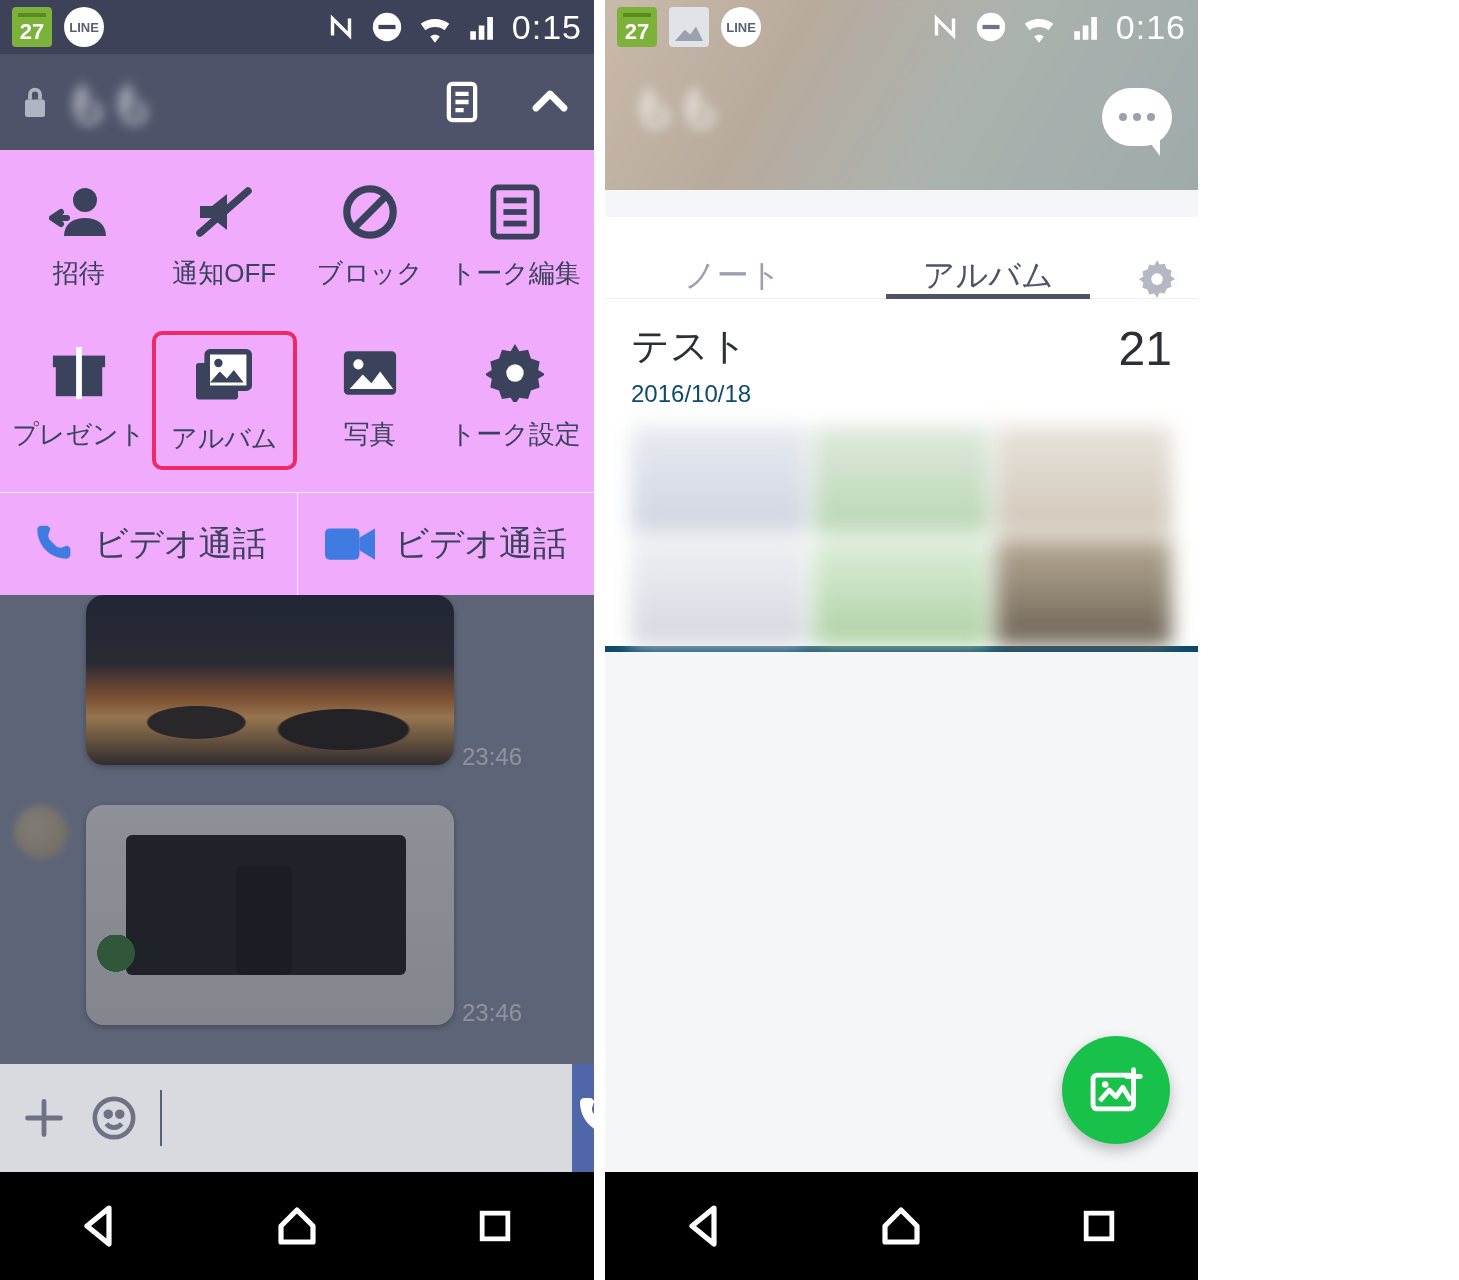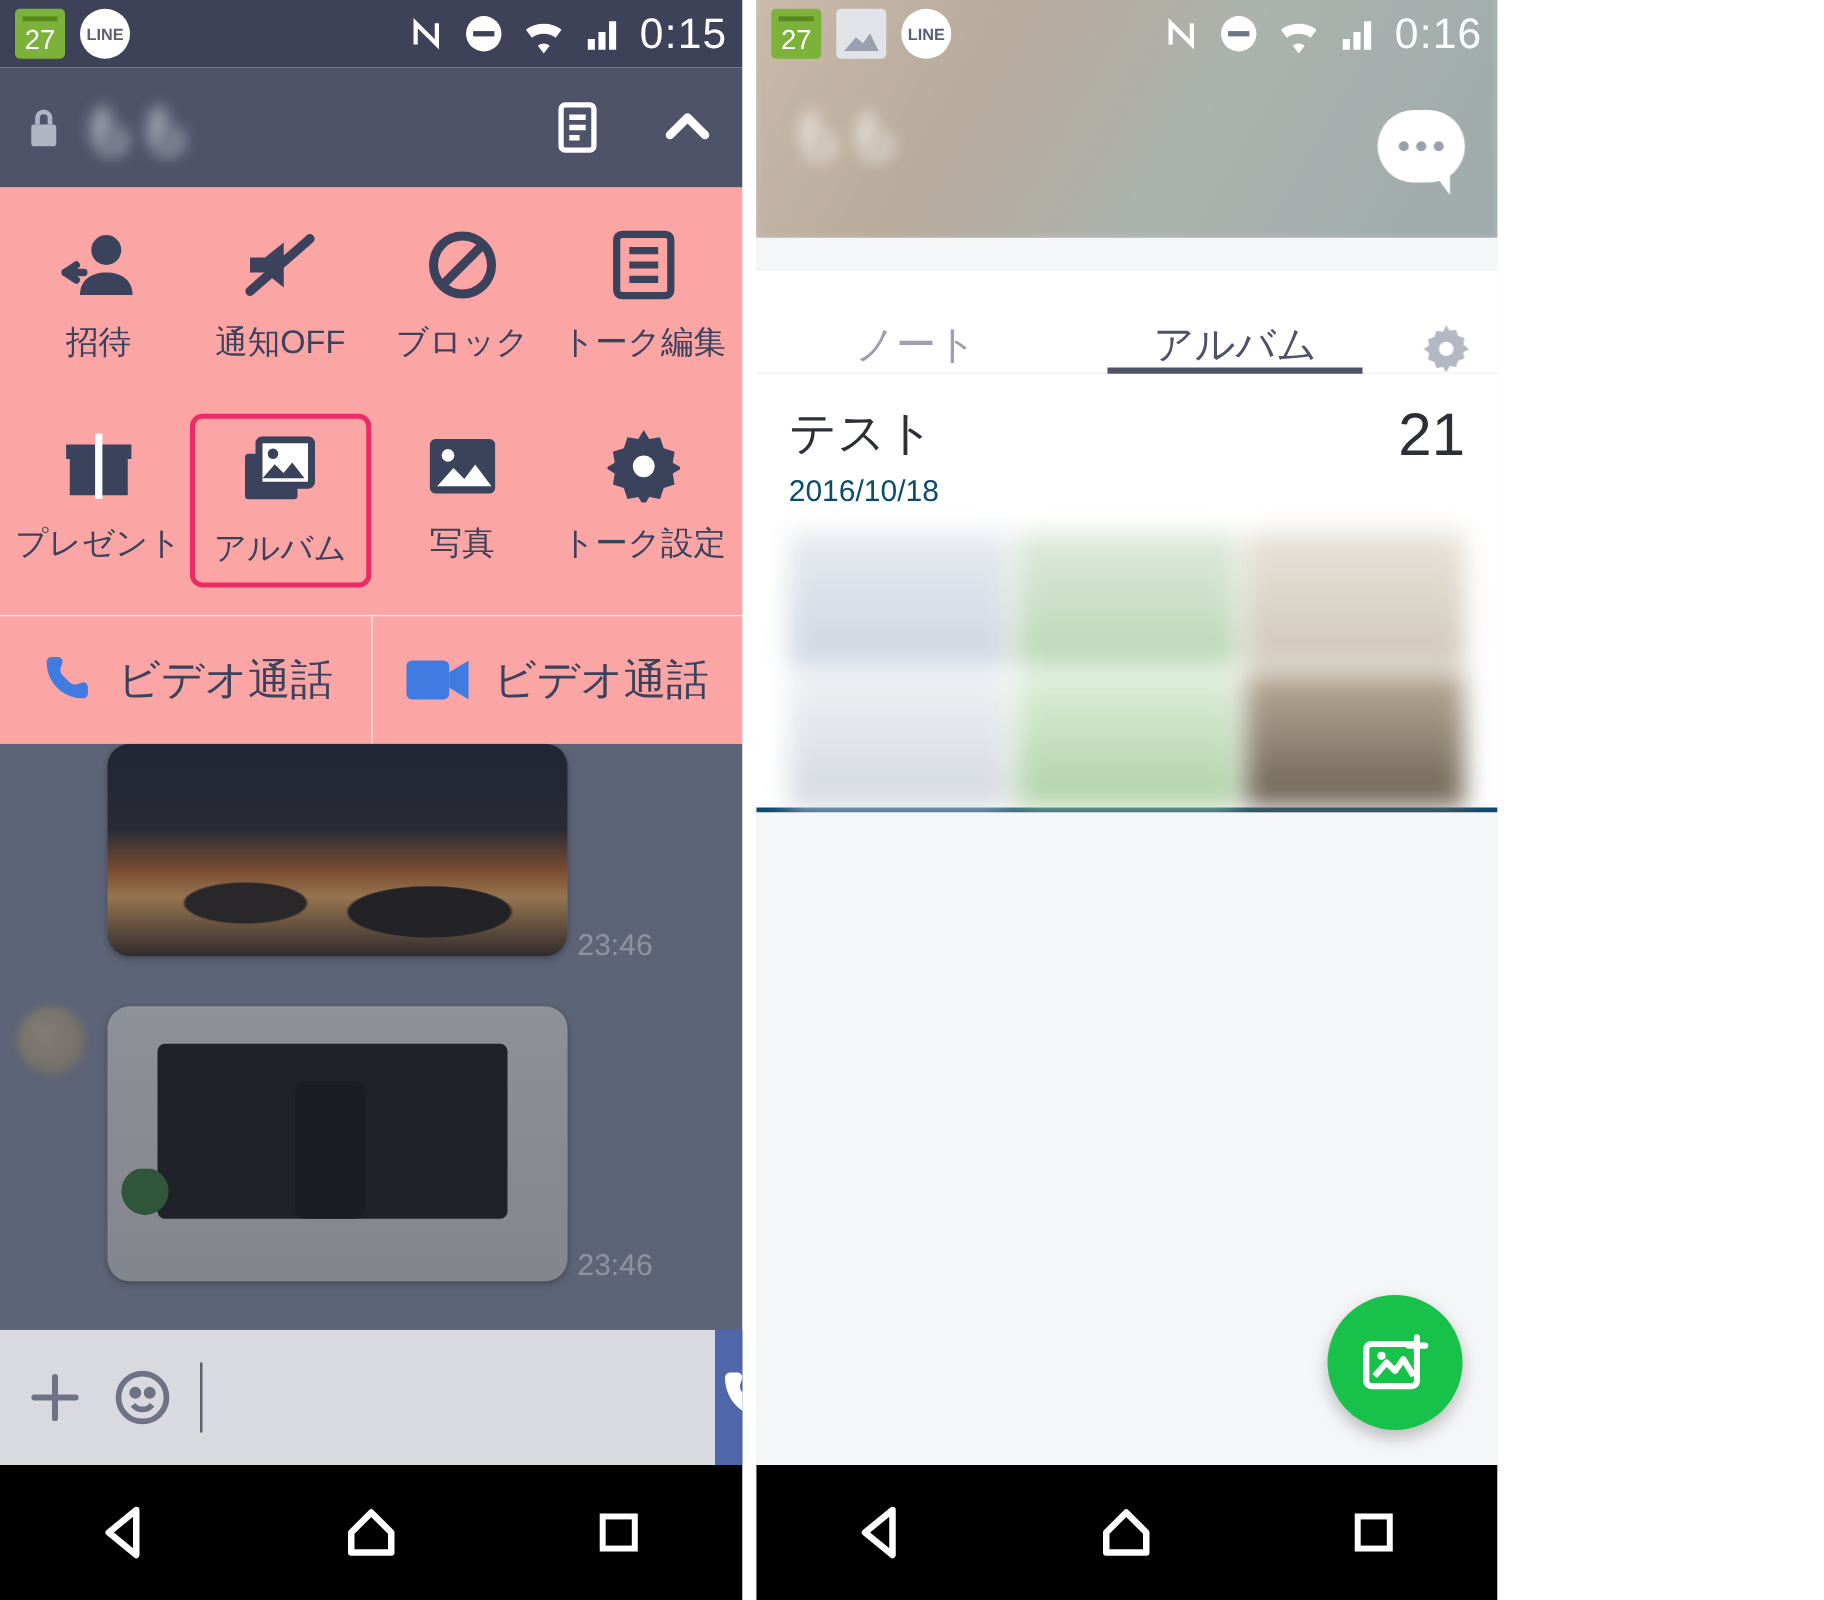--- a/index.html
+++ b/index.html
@@ -33,21 +33,21 @@
     font-size: 32px;
   }
   .phone-right .status-bar { background: rgba(61,66,89,0.55); }
   .status-left, .status-right { display: flex; align-items: center; gap: 12px; }
   .sb-icon { display: inline-flex; align-items: center; justify-content: center; }
   .clock { font-size: 34px; letter-spacing: 1px; }
 
   .cal-badge {
     width: 40px; height: 40px; background:#7db23a; border-radius:4px;
     display:flex; align-items:flex-end; justify-content:center;
-    color:#fff; font-size:22px; font-weight:400; padding-bottom:2px;
+    color:#fff; font-size:22px; font-weight:700; padding-bottom:2px;
     position:relative;
   }
   .cal-badge::before{
     content:''; position:absolute; top:6px; left:6px; right:6px; height:4px;
     background:#5b8a1f;
   }
   .line-bubble {
     width: 40px; height: 40px; border-radius: 50%; background: #fff;
     color:#5a6073; font-size:13px; font-weight:700; display:flex;
     align-items:center; justify-content:center;
@@ -71,21 +71,21 @@
   }
   .chat-title-wrap { display:flex; align-items:center; gap:14px; }
   .chat-title {
     font-size: 44px; font-weight:700; color:#c6c9d2;
     filter: blur(6px);
   }
   .chat-header-right { display:flex; align-items:center; gap:40px; }
   .hdr-btn { width:48px; height:48px; display:flex; align-items:center; justify-content:center; }
 
   
-  .action-panel { background:#fca5a5; }
+  .action-panel { background:#f0abfc; }
   .action-grid {
     display:grid; grid-template-columns: repeat(4, 1fr);
     padding: 20px 6px 8px 6px;
     row-gap: 30px;
   }
   .action-item {
     display:flex; flex-direction:column; align-items:center; justify-content:flex-start;
     gap: 12px; padding: 10px 4px;
     color:#3b425c;
   }
@@ -197,21 +197,21 @@
     font-size:32px; color:#9aa0ad; position:relative;
   }
   .tab.active { color:#4e5369; }
   .tab.active::after{
     content:''; position:absolute; left:10%; right:10%; bottom:-1px; height:5px; background:#4e5369;
   }
   .tab-gear { flex:0 0 82px; color:#b3b8c2; }
 
   .album-card {
     background:#fff; margin:0; padding: 22px 26px 0 26px;
-    border-bottom:4px solid #0c4a6e;
+    border-bottom:6px solid #0c4a6e;
   }
   .album-top { display:flex; align-items:flex-start; justify-content:space-between; }
   .album-name { font-size:38px; color:#2d2f36; font-weight:500; }
   .album-date { font-size:24px; color:#0c4a6e; margin-top:8px; }
   .album-count { font-size:48px; color:#2d2f36; }
   .album-thumbs {
     margin-top:18px; height:220px; display:grid;
     grid-template-columns: repeat(3, 1fr); grid-template-rows: 1fr 1fr;
     gap:6px; filter: blur(10px);
   }

